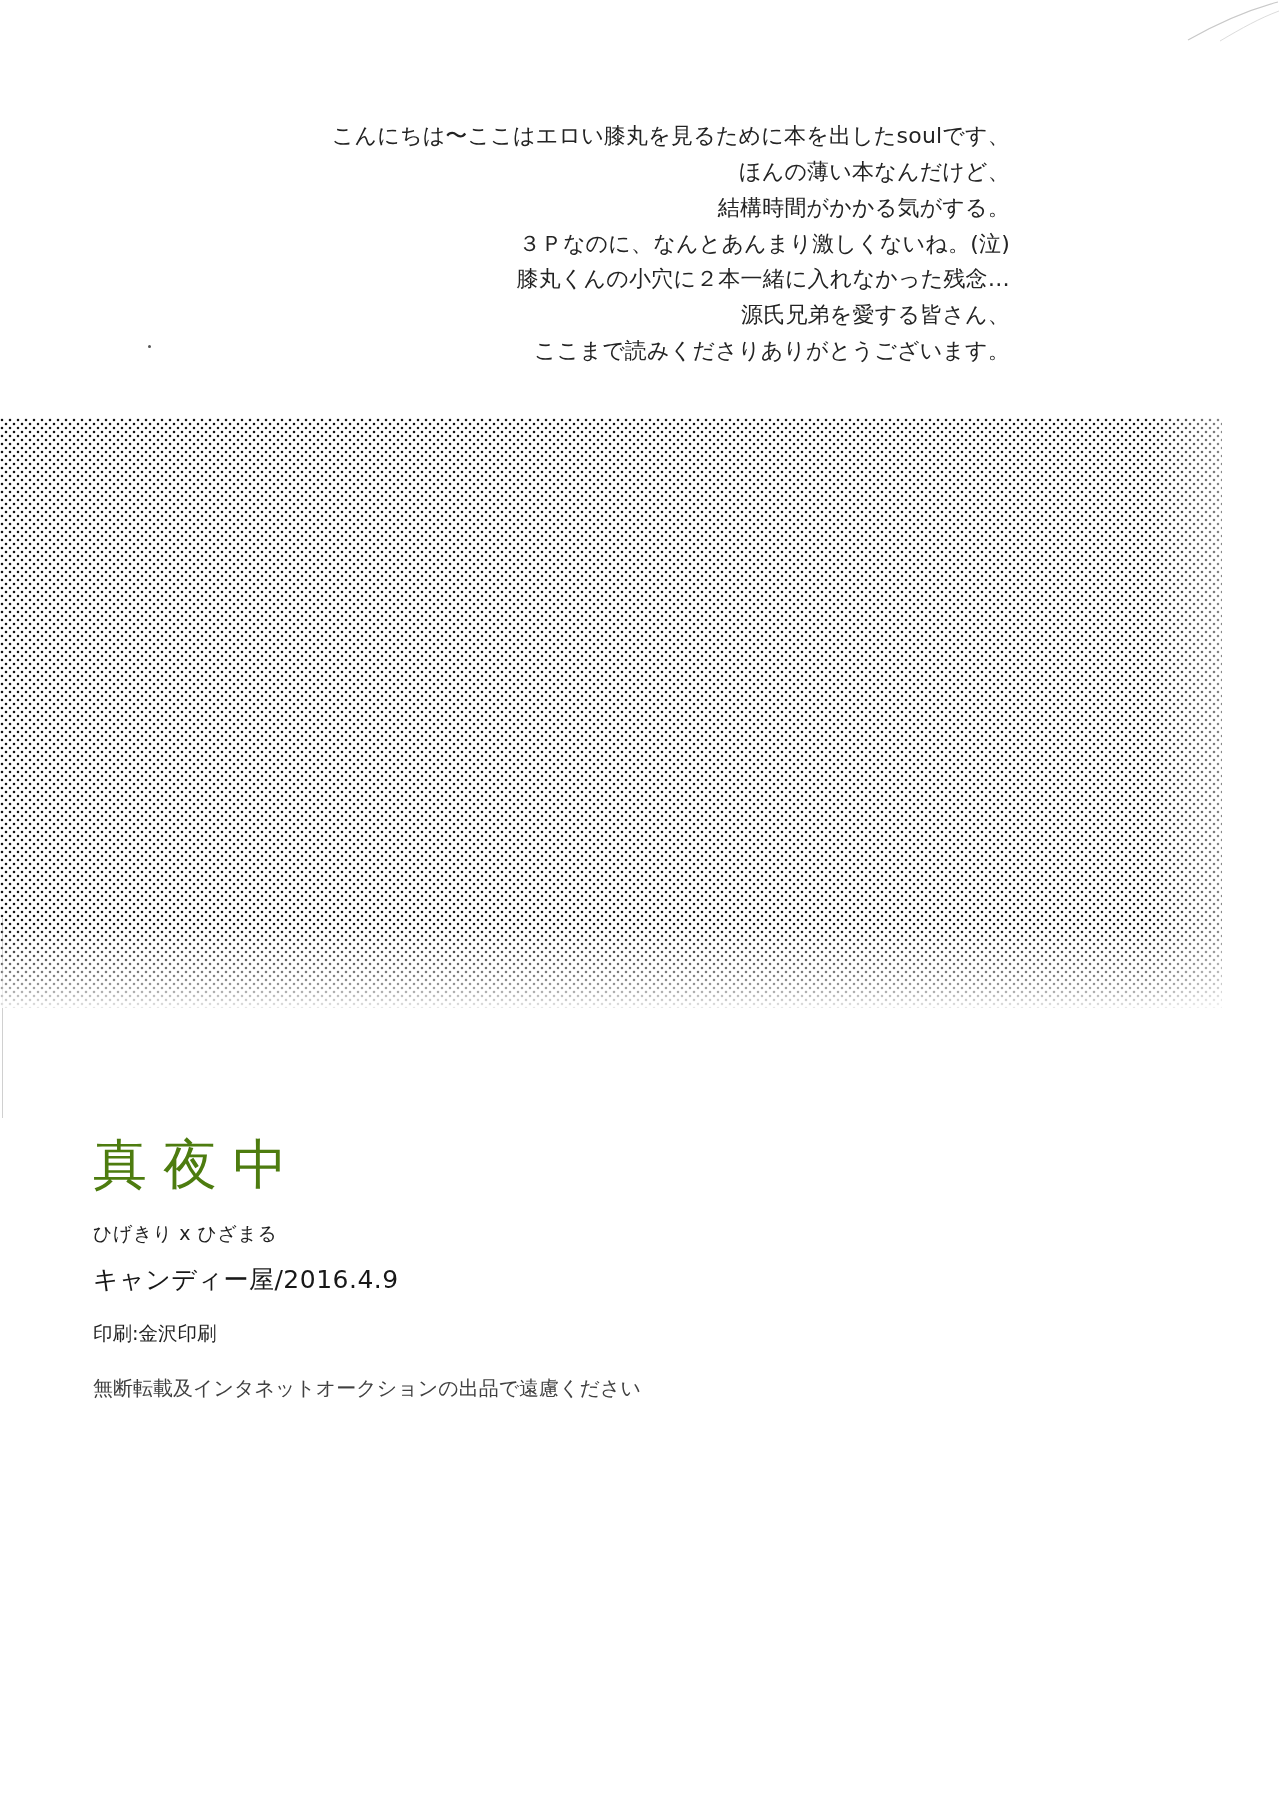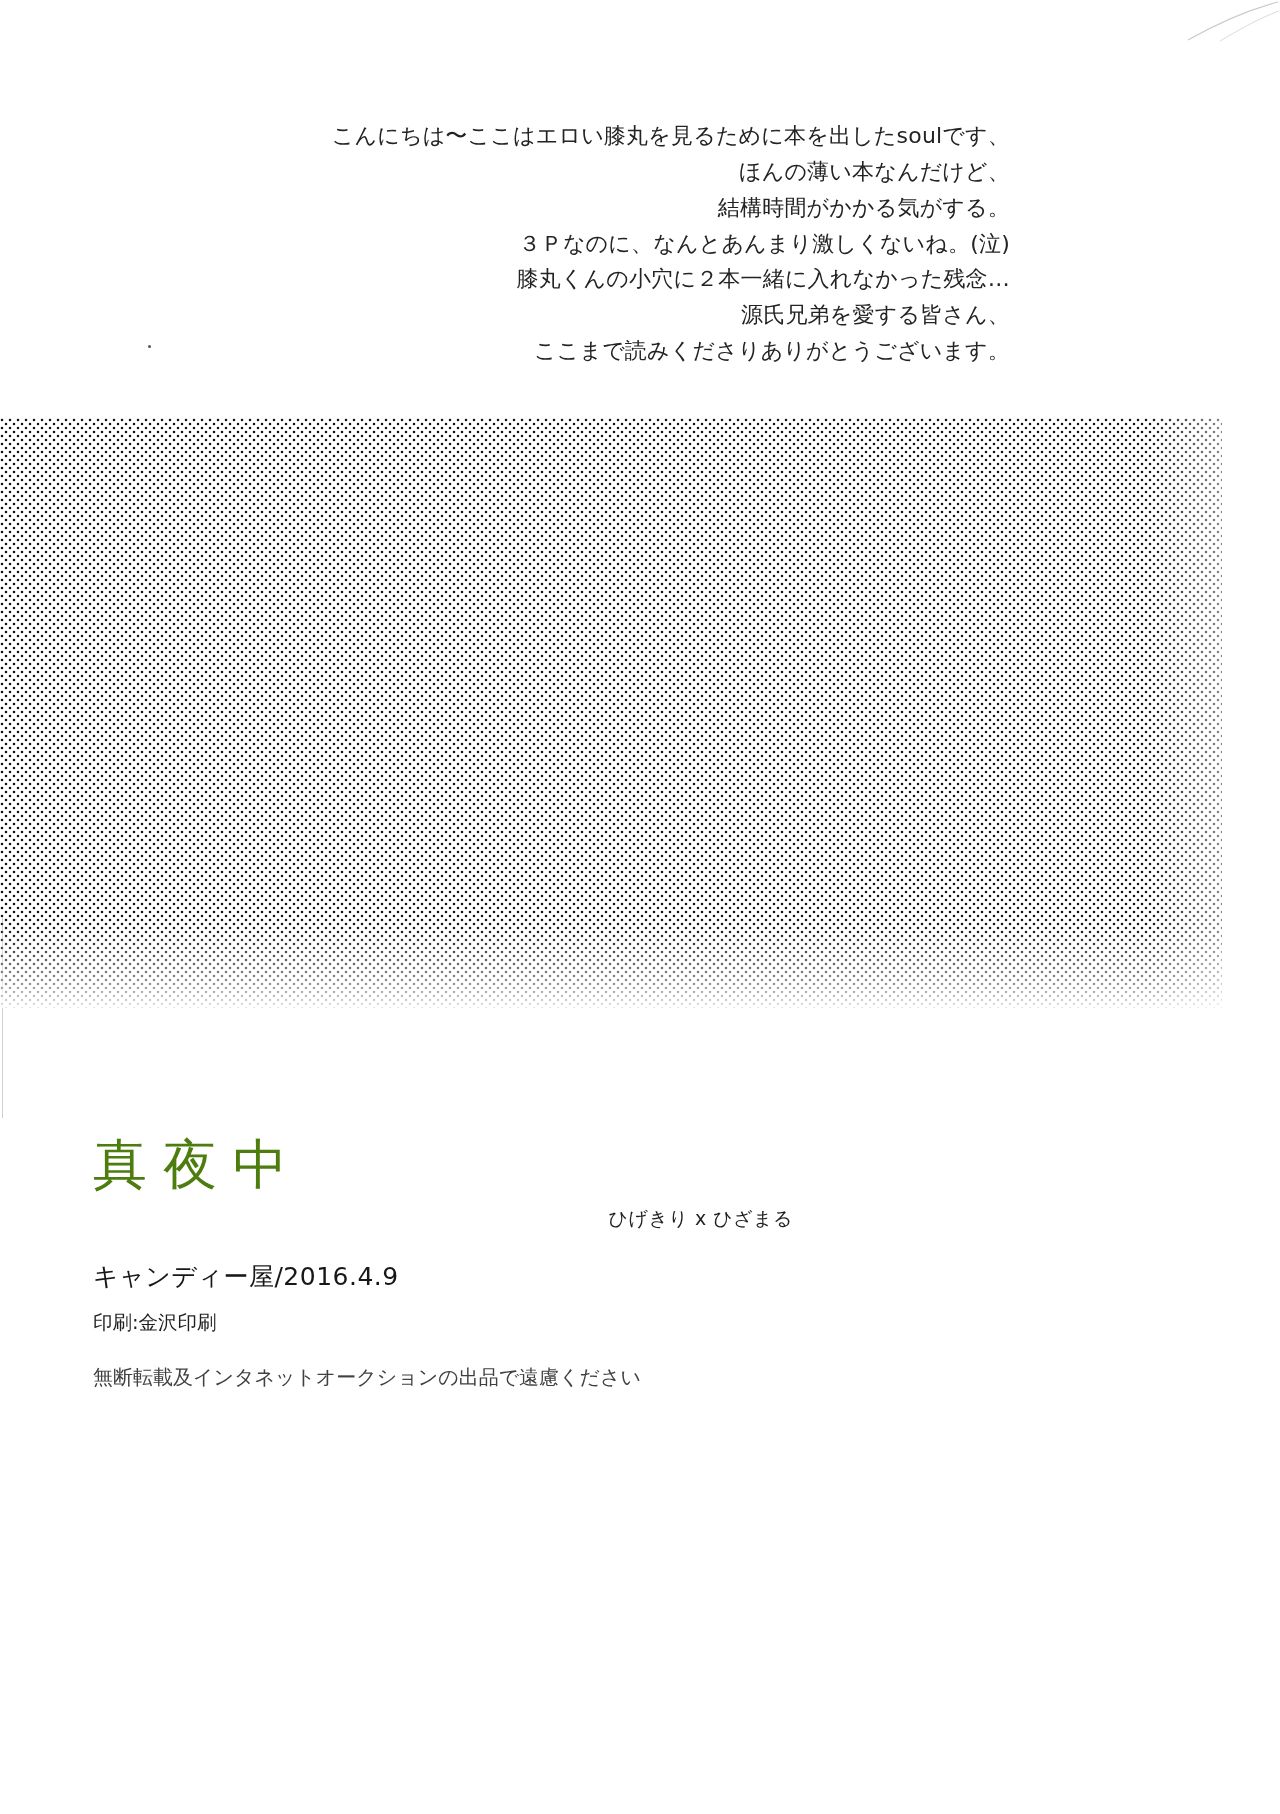--- a/index.html
+++ b/index.html
@@ -89,46 +89,45 @@
   .colophon-title {
     font-family: "DejaVu Sans", "Liberation Sans", sans-serif;
     font-size: 54px;
     letter-spacing: 16px;
     line-height: 1.0;
     font-weight: 400;
     color: #4d7c0f;
     white-space: nowrap;
   }
   .colophon-subtitle {
-    margin-top: 14px;
+    margin-top: 29px;
     font-family: "DejaVu Sans", "Liberation Sans", sans-serif;
     font-size: 19px;
     letter-spacing: 0.5px;
     color: #1f1f1f;
     white-space: nowrap;
-    text-align: right;
   }
   .colophon-meta {
     margin-top: 52px;
     font-size: 19.5px;
     line-height: 1.62;
     color: #1f1f1f;
   }
   .colophon-meta div { white-space: nowrap; }
 
   .colophon-circle {
-    margin-top: 28px;
+    margin-top: 16px;
     font-family: "DejaVu Sans", "Liberation Sans", sans-serif;
     font-size: 25px;
     letter-spacing: 0.5px;
     color: #171717;
     white-space: nowrap;
   }
   .colophon-print {
-    margin-top: 16px;
+    margin-top: 24px;
     font-family: "DejaVu Sans", "Liberation Sans", sans-serif;
     font-size: 19.5px;
     color: #1f1f1f;
     white-space: nowrap;
   }
   .colophon-notice {
     margin-top: 28px;
     font-family: Liberation Sans, sans-serif;
     font-size: 20px;
     color: #404040;

